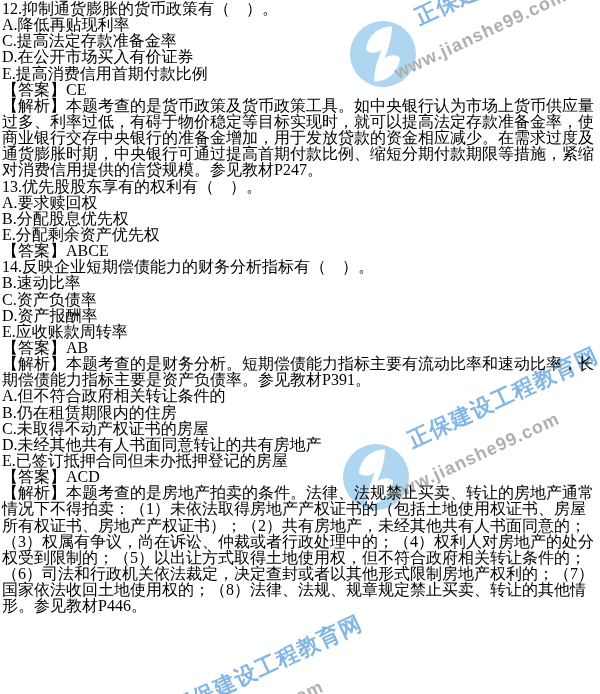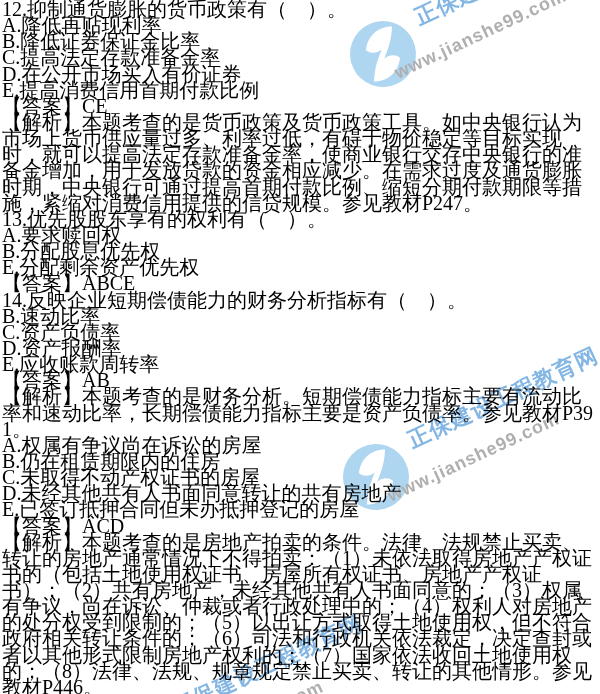--- a/index.html
+++ b/index.html
@@ -26,21 +26,21 @@
   }
   .wm-url{
     position:absolute;left:36px;top:56px;white-space:nowrap;
     font-family:"Liberation Sans","DejaVu Sans",sans-serif;
     font-size:18px;font-weight:bold;color:#a9a9a9;letter-spacing:1px;
   }
   
   .doc{
     position:relative;z-index:1;
     width:596px;padding:1px 2px 0 2px;
-    font-size:20px;line-height:16.14px;color:#000;
+    font-size:16px;line-height:16.14px;color:#000;
     word-break:break-all;
   }
   .line{white-space:normal;}
   section{margin:0;padding:0;}
 </style>
 </head>
 <body>
 
 <div class="wm wm1">
   <span class="wm-logo">
@@ -68,21 +68,20 @@
 
   <span class="wm-brand">正保建设工程教育网</span>
   <span class="wm-url">www.jianshe99.com</span>
 </div>
 
 <main class="doc">
 
   <section>
     <div class="line">12.抑制通货膨胀的货币政策有（　）。</div>
     <div class="line">A.降低再贴现利率</div>
-    <div class="line">B.降低证券保证金比率</div>
     <div class="line">C.提高法定存款准备金率</div>
     <div class="line">D.在公开市场买入有价证券</div>
     <div class="line">E.提高消费信用首期付款比例</div>
     <div class="line"><span>【答案】</span><span>CE</span></div>
     <div class="line"><span>【解析】</span><span>本题考查的是货币政策及货币政策工具。如中央银行认为市场上货币供应量过多、利率过低，有碍于物价稳定等目标实现时，就可以提高法定存款准备金率，使商业银行交存中央银行的准备金增加，用于发放贷款的资金相应减少。在需求过度及通货膨胀时期，中央银行可通过提高首期付款比例、缩短分期付款期限等措施，紧缩对消费信用提供的信贷规模。参见教材P247。</span></div>
   </section>
 
   <section>
     <div class="line">13.优先股股东享有的权利有（　）。</div>
     <div class="line">A.要求赎回权</div>
@@ -95,21 +94,21 @@
     <div class="line">14.反映企业短期偿债能力的财务分析指标有（　）。</div>
     <div class="line">B.速动比率</div>
     <div class="line">C.资产负债率</div>
     <div class="line">D.资产报酬率</div>
     <div class="line">E.应收账款周转率</div>
     <div class="line"><span>【答案】</span><span>AB</span></div>
     <div class="line"><span>【解析】</span><span>本题考查的是财务分析。短期偿债能力指标主要有流动比率和速动比率，长期偿债能力指标主要是资产负债率。参见教材P391。</span></div>
   </section>
 
   <section>
-    <div class="line">A.权属有争议尚在诉讼的房屋</div>
+    <div class="line">A.但不符合政府相关转让条件的</div>
     <div class="line">B.仍在租赁期限内的住房</div>
     <div class="line">C.未取得不动产权证书的房屋</div>
     <div class="line">D.未经其他共有人书面同意转让的共有房地产</div>
     <div class="line">E.已签订抵押合同但未办抵押登记的房屋</div>
     <div class="line"><span>【答案】</span><span>ACD</span></div>
     <div class="line"><span>【解析】</span><span>本题考查的是房地产拍卖的条件。法律、法规禁止买卖、转让的房地产通常情况下不得拍卖：（1）未依法取得房地产产权证书的（包括土地使用权证书、房屋所有权证书、房地产产权证书）；（2）共有房地产，未经其他共有人书面同意的；（3）权属有争议，尚在诉讼、仲裁或者行政处理中的；（4）权利人对房地产的处分权受到限制的；（5）以出让方式取得土地使用权，但不符合政府相关转让条件的；（6）司法和行政机关依法裁定，决定查封或者以其他形式限制房地产权利的；（7）国家依法收回土地使用权的；（8）法律、法规、规章规定禁止买卖、转让的其他情形。参见教材P446。</span></div>
   </section>
 
 </main>
 

